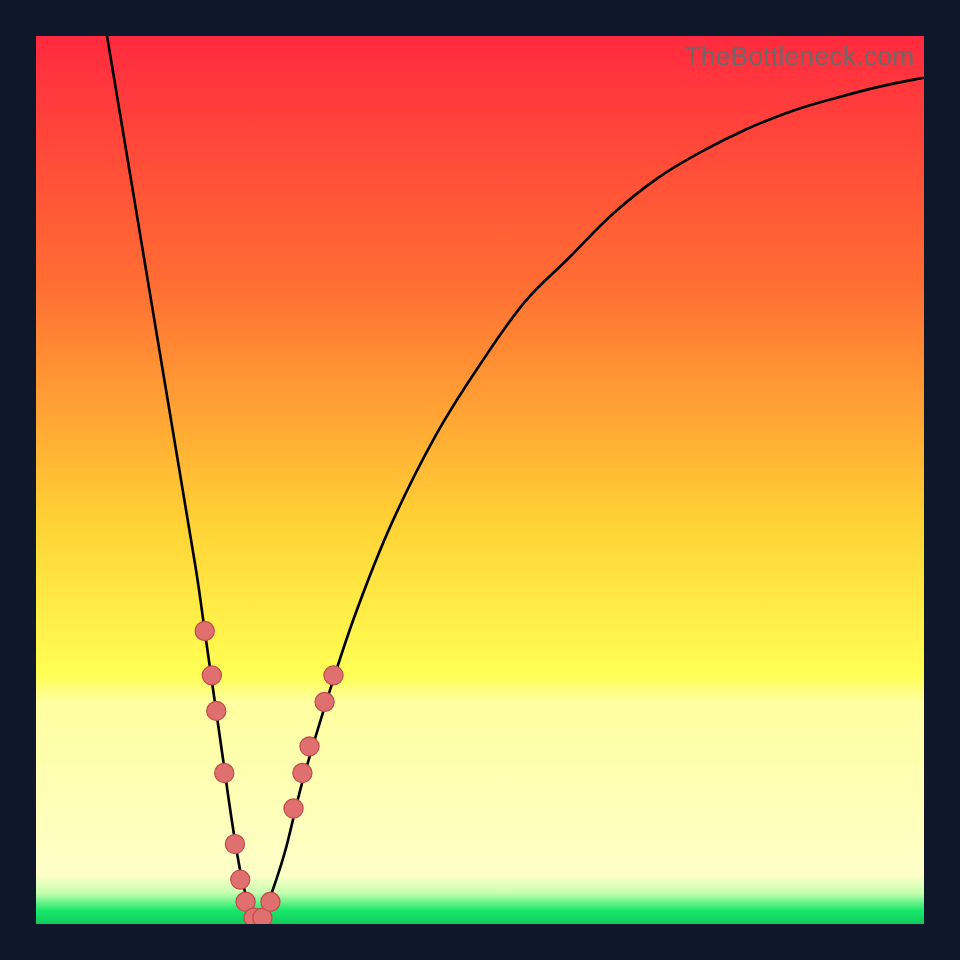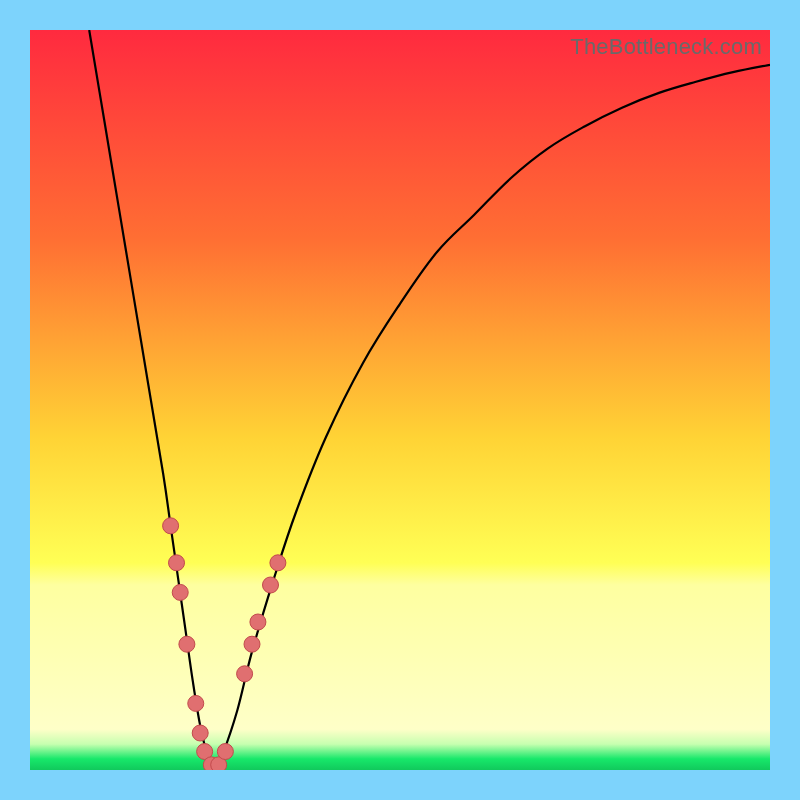--- a/index.html
+++ b/index.html
@@ -8,21 +8,21 @@
     width: 800px;
     height: 800px;
     background: #000;
     overflow: hidden;
     font-family: Arial, Helvetica, sans-serif;
   }
   .outer {
     position: relative;
     width: 800px;
     height: 800px;
-    background: #7dd3fc;
+    background: #0f172a;
   }
   .plot {
     position: absolute;
     left: 30px;
     top: 30px;
     width: 740px;
     height: 740px;
     overflow: hidden;
   }
   .watermark {

